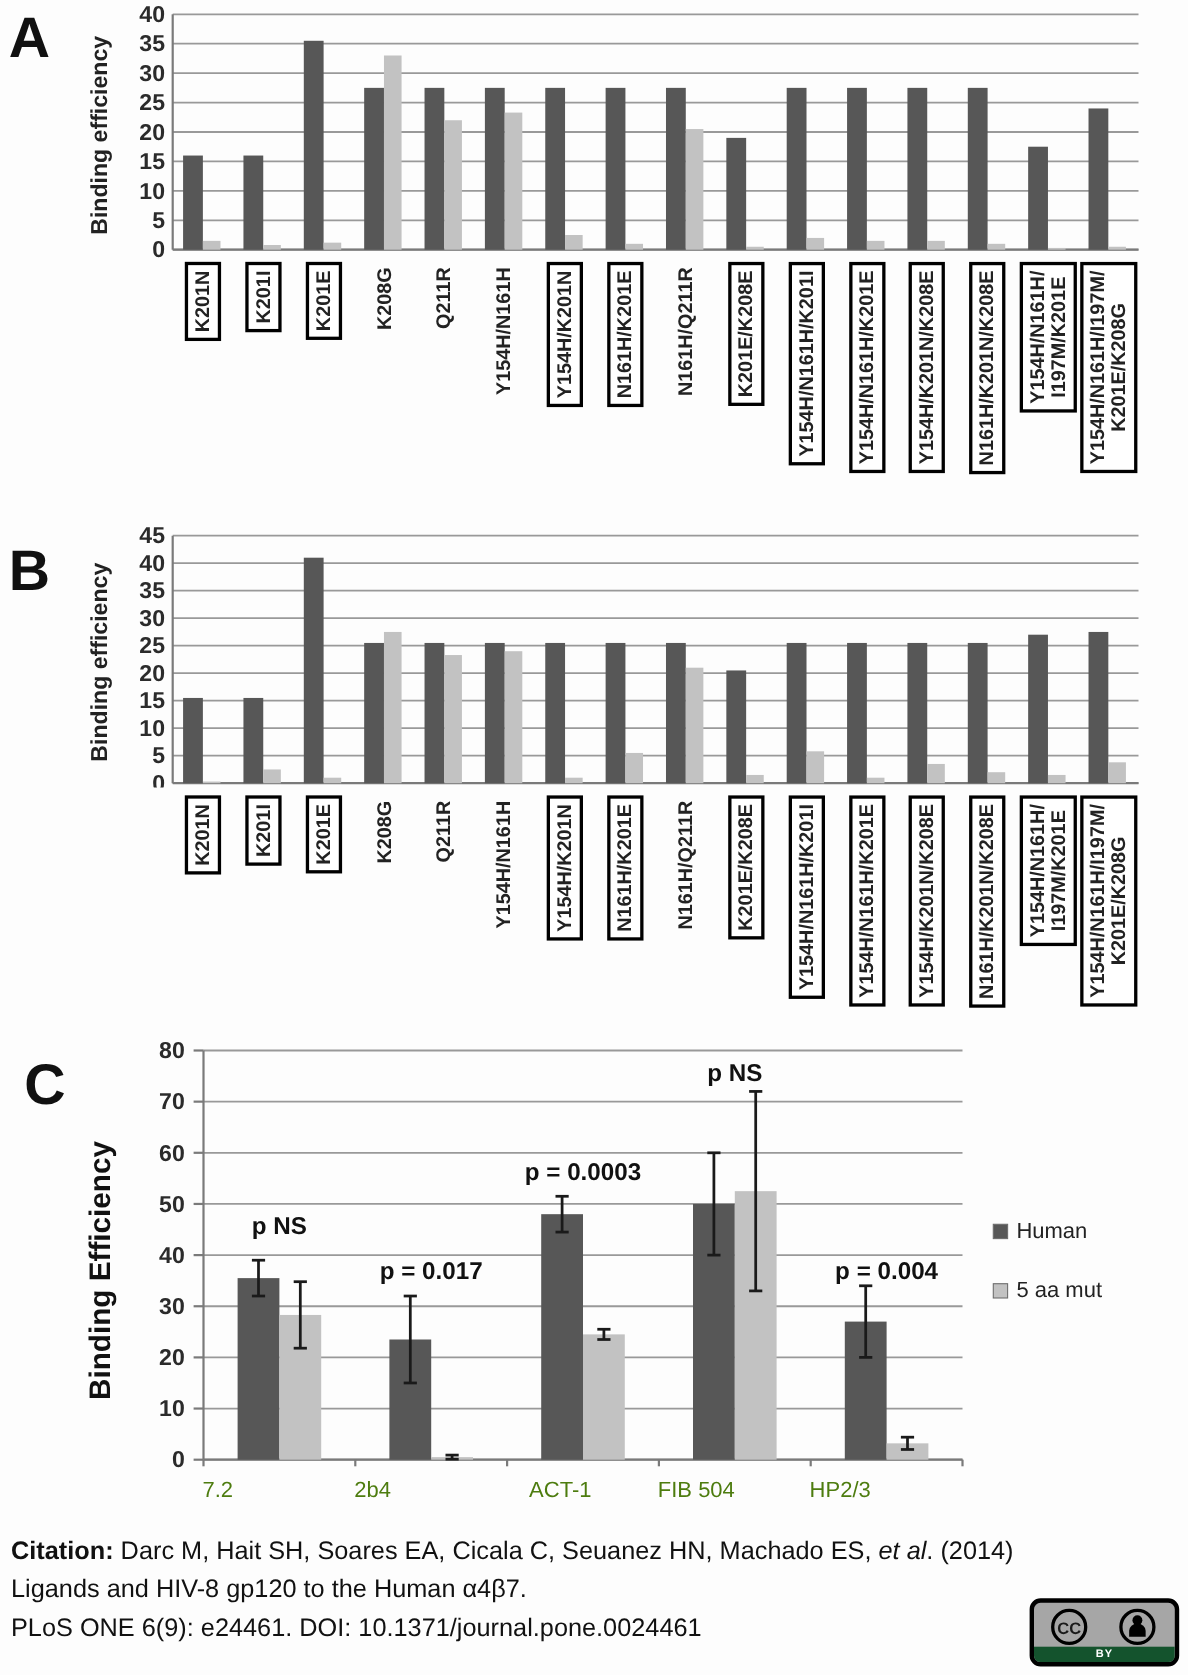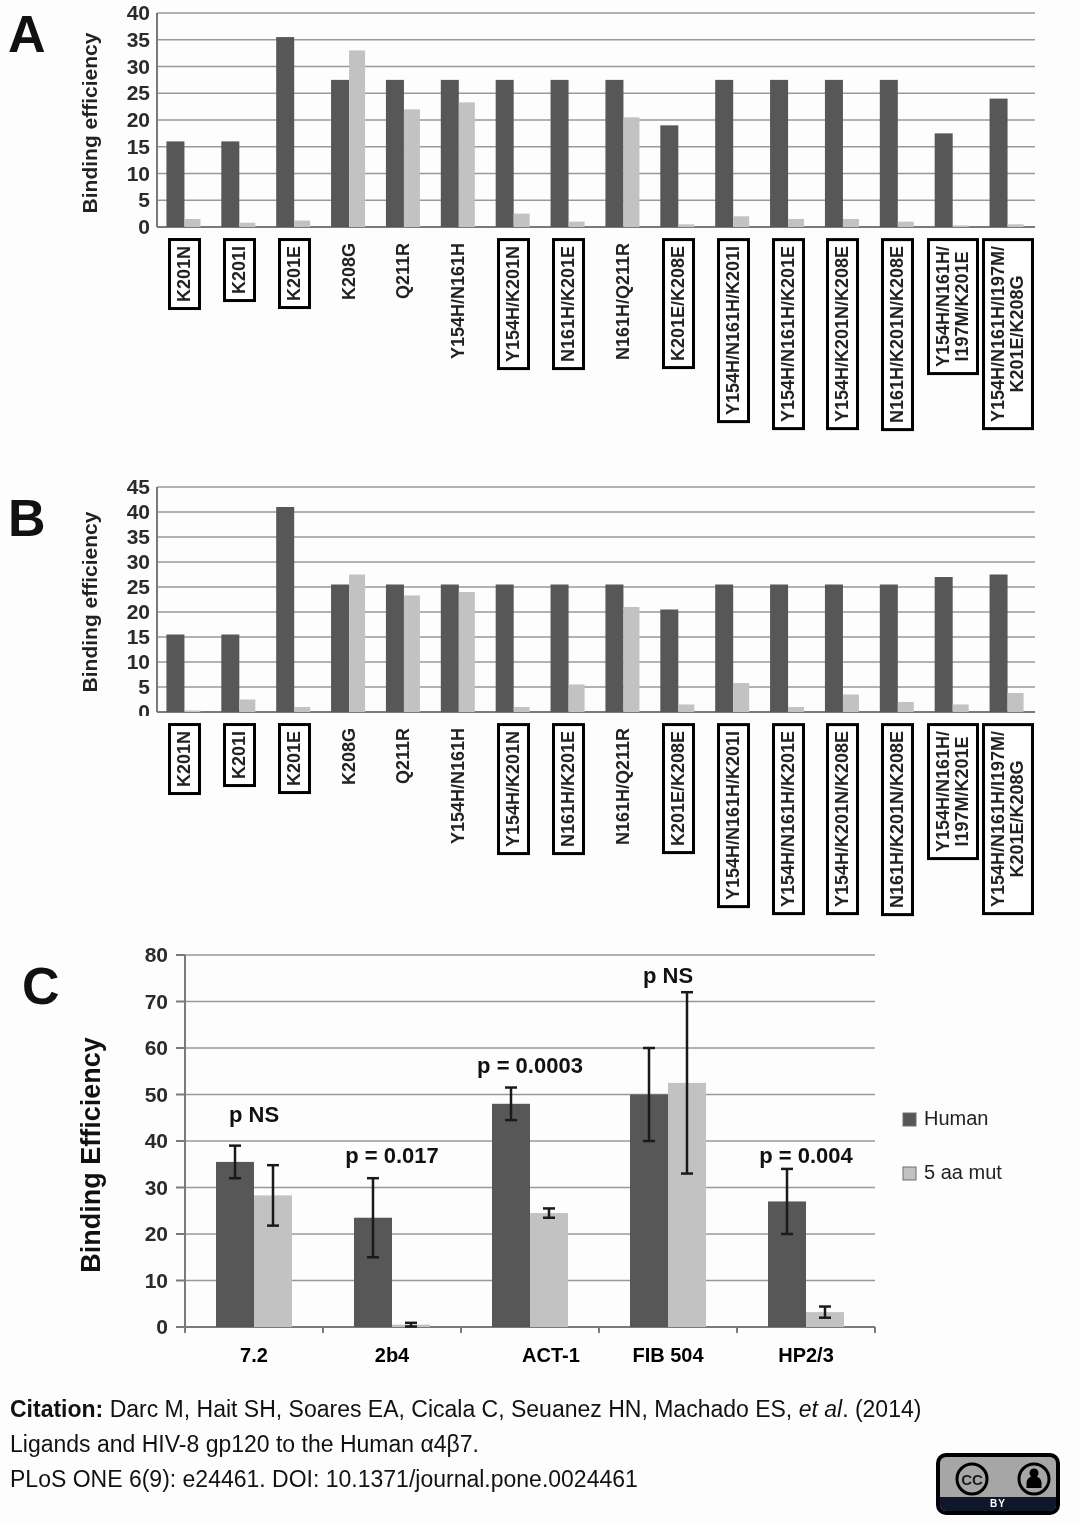--- a/index.html
+++ b/index.html
@@ -35,51 +35,50 @@
     transform: rotate(-90deg) translateX(-100%);
   }
   .cat-label.boxed {
     border: 3px solid #000;
     background: #ffffff;
   }
   .cat-label-h {
     position: absolute;
     width: 140px;
     font-size: 20px;
-    font-weight: bold;
-    color: #000000;
-    text-align: center;
+    font-weight: normal;
+    color: #4d7c0f;
   }
   .citation {
     position: absolute;
     left: 10px;
     top: 1392px;
     width: 1060px;
     font-size: 23px;
     line-height: 35px;
     color: #111;
   }
   .citation p { margin: 0; }
   .cc-badge {
     position: absolute;
     left: 936px;
     top: 1453px;
-    width: 124px;
+    width: 136px;
     height: 62px;
     background: #a6a6a6;
     border: 4px solid #000;
     border-radius: 10px;
     box-sizing: border-box;
     overflow: hidden;
   }
   .cc-by-strip {
     position: absolute;
     left: 0; right: 0; bottom: 0;
     height: 14px;
-    background: #0f172a;
+    background: #14532d;
     color: #fff;
     font-size: 10px;
     font-weight: bold;
     text-align: center;
     line-height: 14px;
     letter-spacing: 1px;
   }
 </style>
 </head>
 <body>

